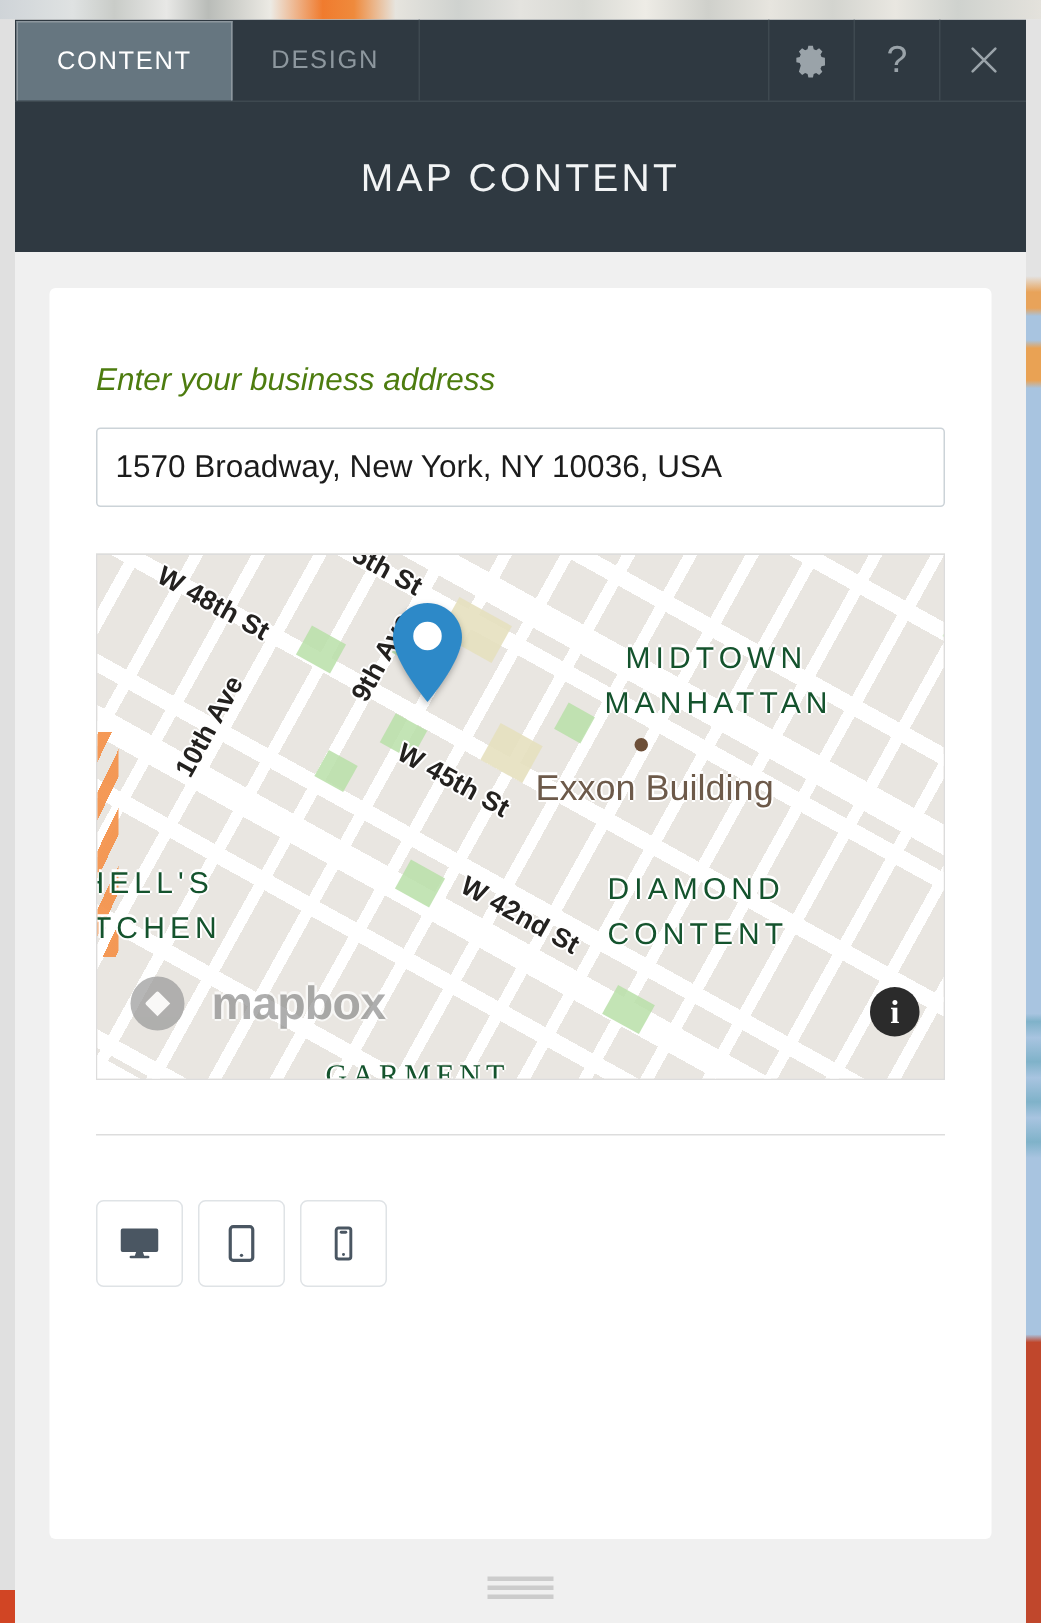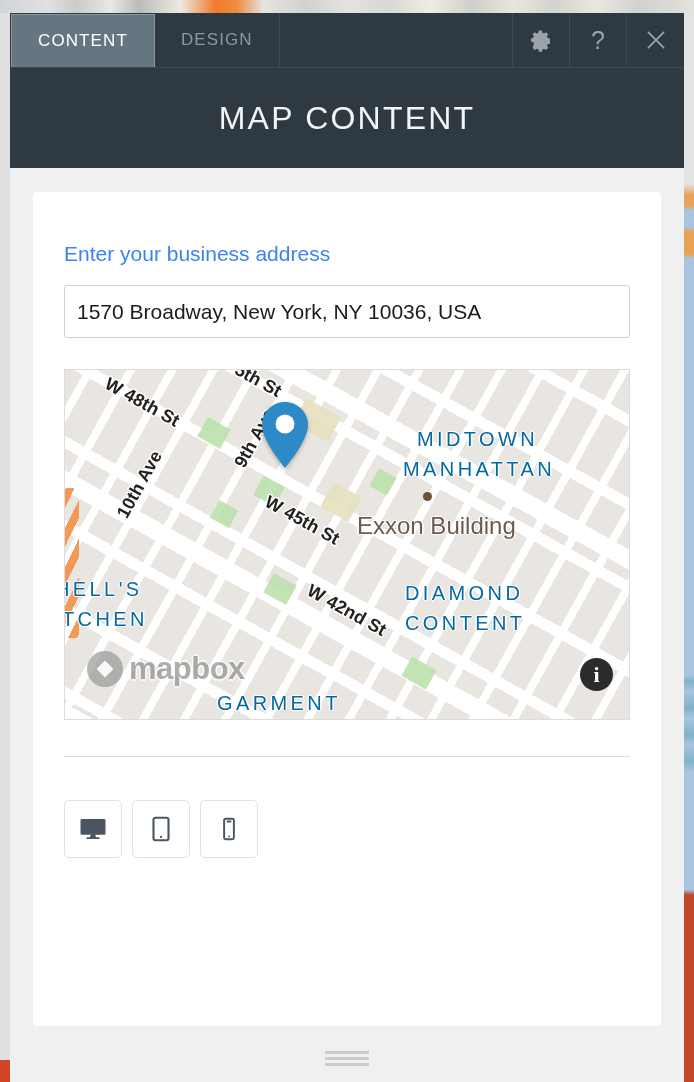--- a/index.html
+++ b/index.html
@@ -121,43 +121,44 @@
   }
 
   
   .panel-title {
     height: 100px;
     background: #2f3941;
     display: flex;
     align-items: center;
     justify-content: center;
     color: #f2f4f5;
-    font-size: 32px;
+    font-size: 26px;
     letter-spacing: 2.2px;
     font-weight: 400;
   }
 
   
   .panel-body {
     padding: 24px 23px 0 23px;
     height: calc(100% - 155px);
     position: relative;
   }
   .card {
     background: #ffffff;
     border-radius: 4px;
     padding: 50px 31px 44px 31px;
     height: 834px;
   }
 
   .field-label {
     font-size: 21px;
-    color: #3b82f6;
+    color: #4d7c0f;
     margin-bottom: 19px;
     font-weight: 400;
+    font-style: italic;
   }
   .text-input {
     width: 100%;
     height: 53px;
     border: 1px solid #ccd3d8;
     border-radius: 3px;
     background: #fff;
     font-size: 21px;
     color: #1b1b1b;
     padding: 0 12px;
@@ -238,21 +239,21 @@
   }
   .lbl-street {
     color: #23211f;
     font-size: 18px;
     font-weight: 700;
     text-shadow:
       -1.4px 0 #fff, 1.4px 0 #fff, 0 -1.4px #fff, 0 1.4px #fff,
       -1px -1px #fff, 1px 1px #fff, -1px 1px #fff, 1px -1px #fff;
   }
   .lbl-hood {
-    color: #0369a1;
+    color: #14532d;
     font-size: 20px;
     letter-spacing: 3.4px;
     text-shadow:
       -1.4px 0 #fff, 1.4px 0 #fff, 0 -1.4px #fff, 0 1.4px #fff;
   }
   .lbl-poi {
     color: #6d5a4a;
     font-size: 24px;
     text-shadow:
       -1.4px 0 #fff, 1.4px 0 #fff, 0 -1.4px #fff, 0 1.4px #fff;
@@ -267,21 +268,21 @@
     position: absolute;
     left: 255px; top: 91px;
     width: 50px; height: 68px;
     filter: drop-shadow(0 2px 2px rgba(0,0,0,.28));
   }
   .mapbox-logo {
     position: absolute;
     left: 22px; bottom: 32px;
     display: flex;
     align-items: center;
-    gap: 6px;
+    gap: 18px;
     opacity: .72;
   }
   .mapbox-mark {
     width: 36px; height: 36px;
     border-radius: 50%;
     background: #9a9a9a;
     display: flex;
     align-items: center;
     justify-content: center;
   }
@@ -451,21 +452,21 @@
           <div class="map-label lbl-street" style="left:218px;top:118px;transform:rotate(-61deg);">9th Ave</div>
           <div class="map-label lbl-street" style="left:256px;top:200px;transform:rotate(29deg);">W 45th St</div>
           <div class="map-label lbl-street" style="left:298px;top:290px;transform:rotate(29deg);">W 42nd St</div>
 
           <div class="map-label lbl-hood" style="left:412px;top:118px;">MIDTOWN</div>
           <div class="map-label lbl-hood" style="left:398px;top:148px;">MANHATTAN</div>
           <div class="map-label lbl-hood" style="left:400px;top:272px;">DIAMOND</div>
           <div class="map-label lbl-hood" style="left:400px;top:302px;">CONTENT</div>
           <div class="map-label lbl-hood" style="left:50px;top:268px;">HELL'S</div>
           <div class="map-label lbl-hood" style="left:48px;top:298px;">ITCHEN</div>
-          <div class="map-label lbl-hood" style="left:212px;top:382px;">GARMENT</div>
+          <div class="map-label lbl-hood" style="left:212px;top:396px;font-family:Liberation Serif, serif;">GARMENT</div>
 
           <div class="poi-dot" style="left:418px;top:182px;"></div>
           <div class="map-label lbl-poi" style="left:352px;top:202px;">Exxon Building</div>
 
           <span class="map-pin">
             <svg width="50" height="68" viewBox="0 0 50 68">
               <path d="M25 1C12.3 1 2 11.3 2 24c0 16 23 43 23 43s23-27 23-43C48 11.3 37.7 1 25 1z" fill="#2d89c8"></path>
               <circle cx="25" cy="23" r="9.5" fill="#ffffff"></circle>
             </svg>
           </span>

